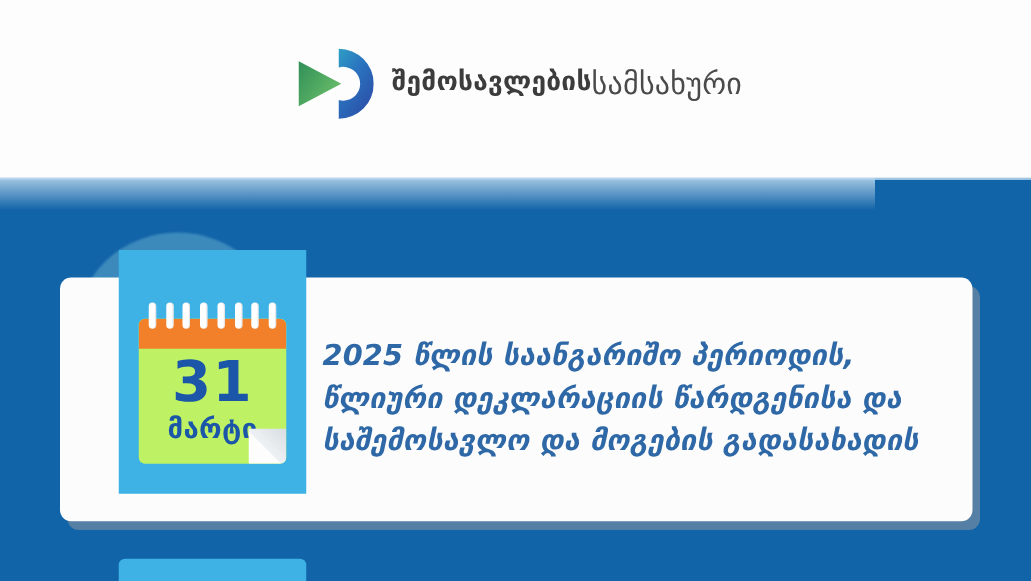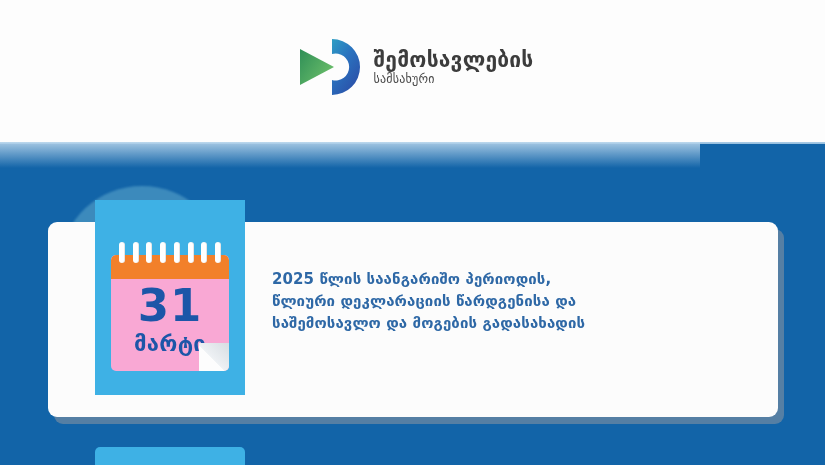--- a/index.html
+++ b/index.html
@@ -29,30 +29,30 @@
   }
   .header-inner {
     display:flex; align-items:center; gap:14px;
     transform:translateY(-4px);
   }
   .logo-mark {
     width:68px; height:62px;
     position:relative; flex:0 0 auto;
   }
   .logo-text {
-    display:flex; flex-direction:column;
+    display:flex; flex-direction:row;
     line-height:1.18;
     color:#3a3a3a;
   }
   .logo-text .l1 {
     font-size:21px; font-weight:700; letter-spacing:.2px;
     color:#3c3c3c;
   }
   .logo-text .l2 {
-    font-size:12px; font-weight:400; letter-spacing:.2px;
+    font-size:24px; font-weight:400; letter-spacing:.2px;
     color:#4a4a4a;
   }
   .header-fade {
     position:absolute; left:0; top:132px;
     width:825px; height:12px;
     background:linear-gradient(to bottom,rgba(255,255,255,1) 0%,rgba(225,238,248,.9) 60%,rgba(170,205,232,.85) 100%);
     z-index:5;
   }
 
   
@@ -110,21 +110,21 @@
 
   
   .calendar {
     position:absolute; left:111px; top:246px;
     width:118px; height:125px;
     z-index:9;
   }
   .cal-body {
     position:absolute; left:0; top:9px;
     width:118px; height:116px;
-    background:#f9a8d4;
+    background:#bef264;
     border-radius:5px;
     overflow:hidden;
   }
   .cal-top {
     position:absolute; left:0; top:0;
     width:118px; height:24px;
     background:#f2802a;
     border-radius:5px 5px 0 0;
   }
   .cal-fold {
@@ -155,28 +155,29 @@
   .cal-month {
     position:absolute; left:0; top:78px;
     width:118px; text-align:center;
     font-size:22px; font-weight:700;
     color:#1c56a8; letter-spacing:.3px;
     line-height:1;
   }
 
   
   .message {
-    position:absolute; left:272px; top:268px;
+    position:absolute; left:258px; top:268px;
     width:480px;
     z-index:9;
     color:#2e68a6;
-    font-size:15px;
+    font-size:23px;
     font-weight:600;
     line-height:1.48;
     letter-spacing:.1px;
+    font-style:italic;
   }
   .message .ln { display:block; white-space:nowrap; }
 
   
   .bottom-peek {
     position:absolute; left:95px; bottom:0;
     width:150px; height:18px;
     background:#3eb1e5;
     border-radius:5px 5px 0 0;
     z-index:4;

